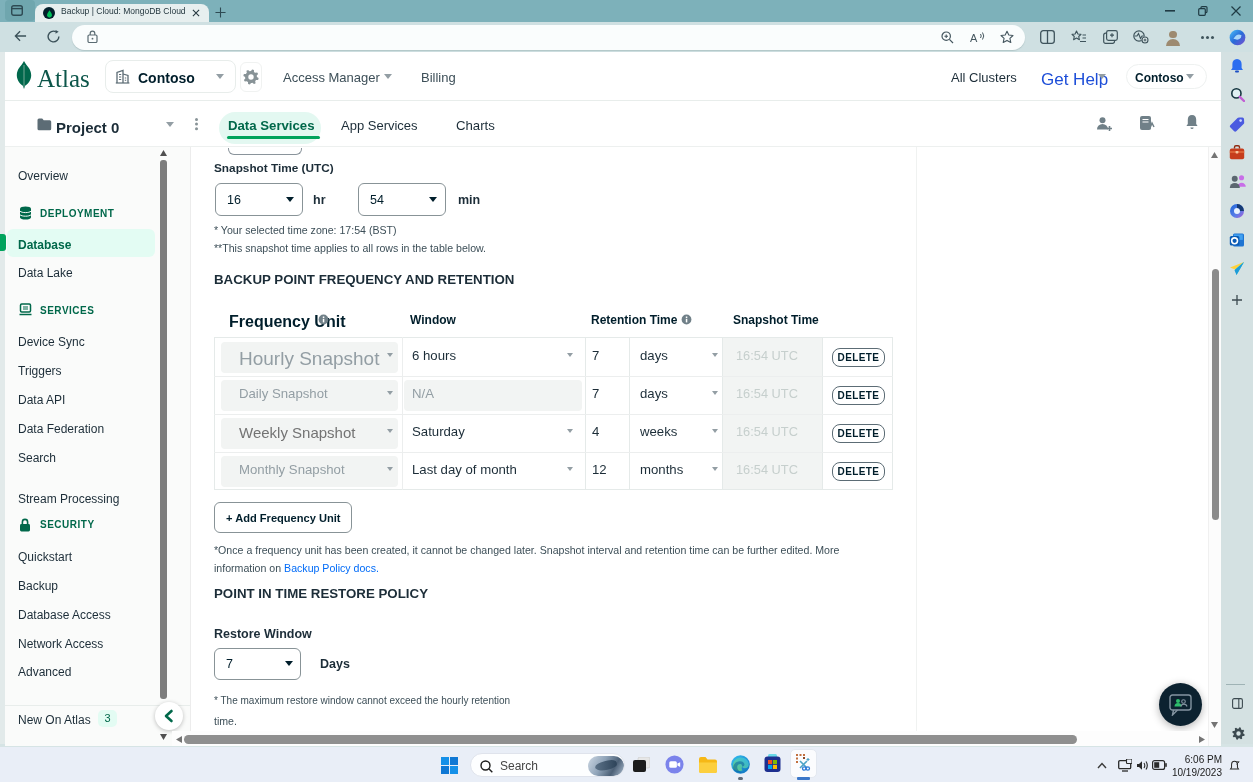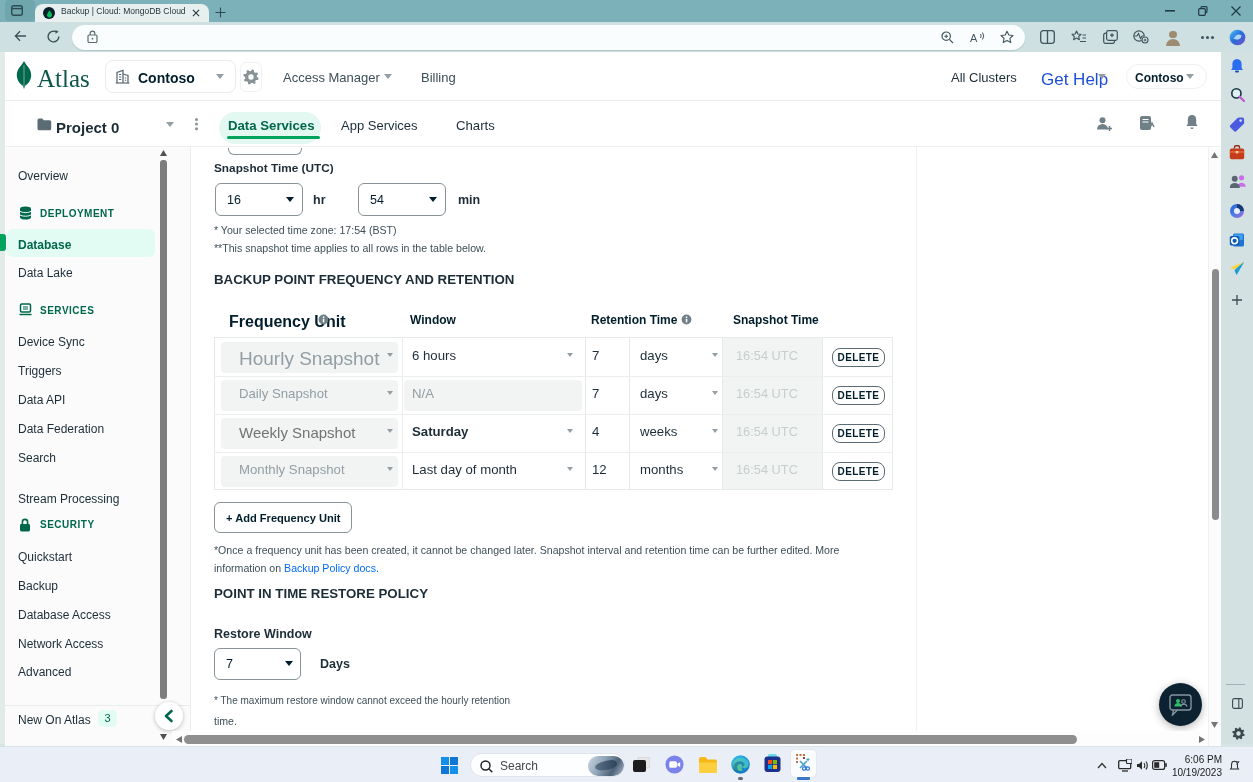--- a/index.html
+++ b/index.html
@@ -377,21 +377,21 @@
     <div class="abs" style="left:412px;top:386px;font-size:13.2px;color:#939ea4;">N/A</div>
     <div class="abs" style="left:592px;top:386px;font-size:13.2px;color:#1c2d38;">7</div>
     <div class="abs" style="left:640px;top:386px;font-size:13.2px;color:#1c2d38;">days</div>
     <div class="caret gray sm" style="left:712px;top:391px;"></div>
     <div class="abs" style="left:736px;top:386px;font-size:12.8px;color:#c6cfcd;">16:54 UTC</div>
     <div class="abs" style="left:832px;top:386px;width:53px;height:19px;border:1.5px solid #5c6c75;border-radius:8px;background:#fff;text-align:center;font-size:10px;font-weight:bold;letter-spacing:0.4px;line-height:17px;color:#001e2b;">DELETE</div>
 
     <div class="abs" style="left:221px;top:418px;width:177px;height:31px;background:#f2f4f3;border-radius:4px;"></div>
     <div class="abs" style="left:239px;top:424px;font-size:15px;color:#737373;">Weekly Snapshot</div>
     <div class="caret gray sm" style="left:387px;top:429px;"></div>
-    <div class="abs" style="left:412px;top:424px;font-size:13.2px;color:#1c2d38;font-weight:bold;">Saturday</div>
+    <div class="abs" style="left:412px;top:424px;font-size:13.2px;color:#1c2d38;">Saturday</div>
     <div class="caret gray sm" style="left:567px;top:429px;"></div>
     <div class="abs" style="left:592px;top:424px;font-size:13.2px;color:#1c2d38;">4</div>
     <div class="abs" style="left:640px;top:424px;font-size:13.2px;color:#1c2d38;">weeks</div>
     <div class="caret gray sm" style="left:712px;top:429px;"></div>
     <div class="abs" style="left:736px;top:424px;font-size:12.8px;color:#c6cfcd;">16:54 UTC</div>
     <div class="abs" style="left:832px;top:424px;width:53px;height:19px;border:1.5px solid #5c6c75;border-radius:8px;background:#fff;text-align:center;font-size:10px;font-weight:bold;letter-spacing:0.4px;line-height:17px;color:#001e2b;">DELETE</div>
 
     <div class="abs" style="left:221px;top:456px;width:177px;height:31px;background:#f2f4f3;border-radius:4px;"></div>
     <div class="abs" style="left:239px;top:462px;font-size:13.2px;color:#939ea4;">Monthly Snapshot</div>
     <div class="caret gray sm" style="left:387px;top:467px;"></div>

